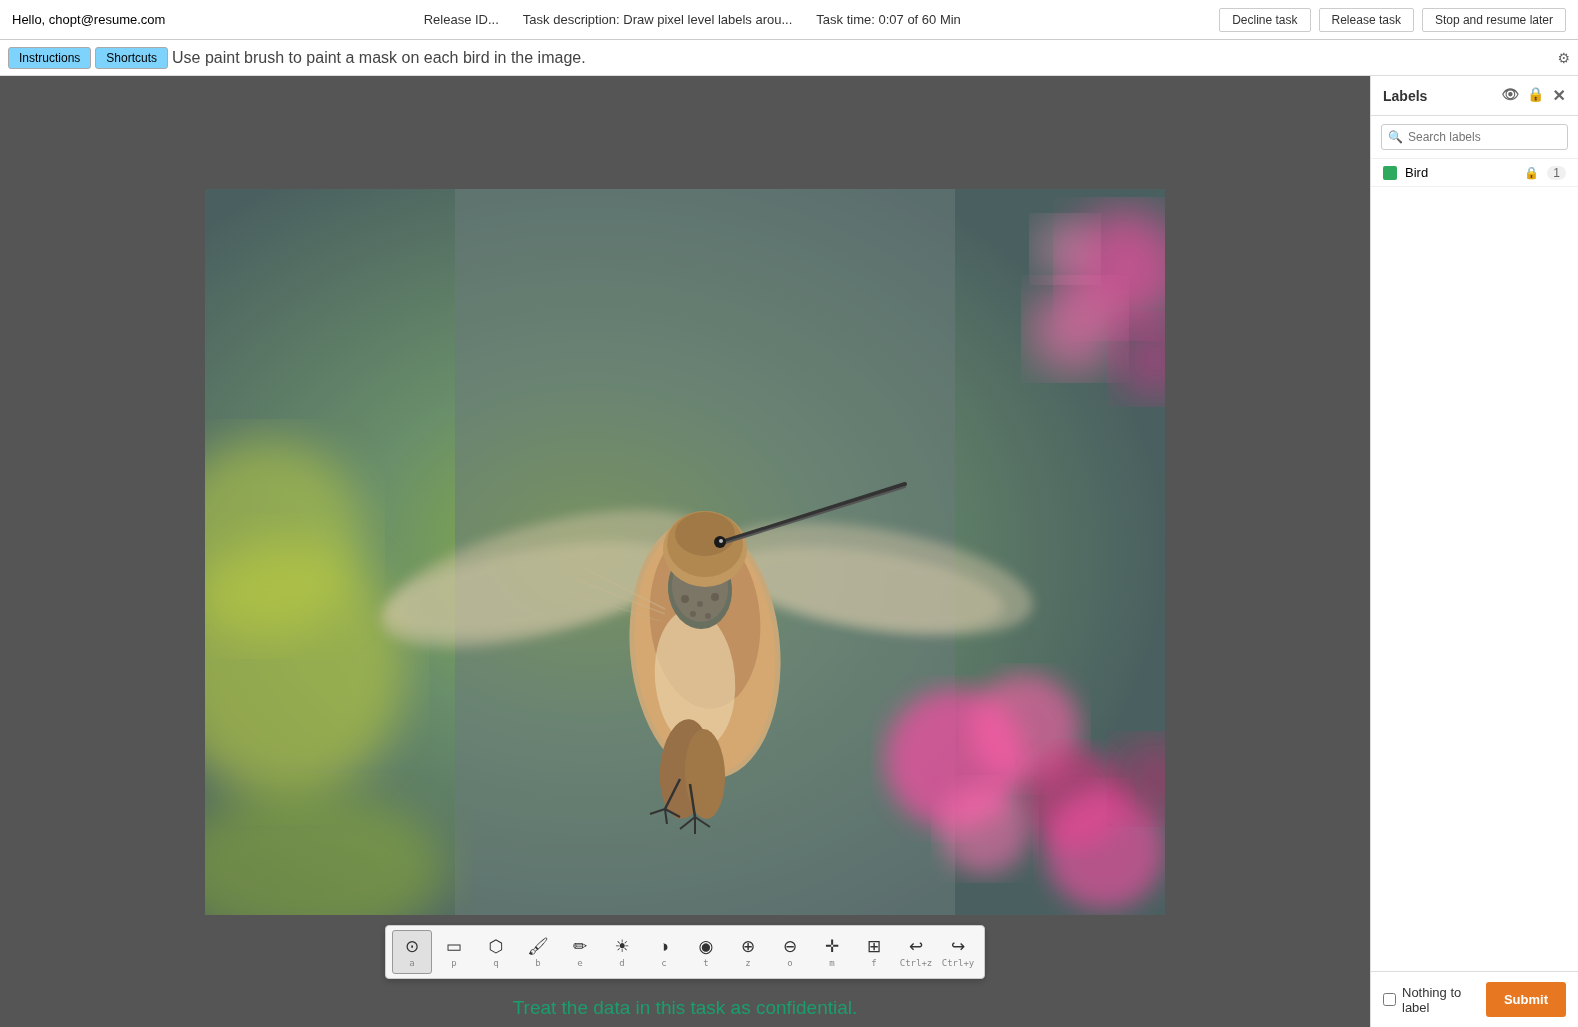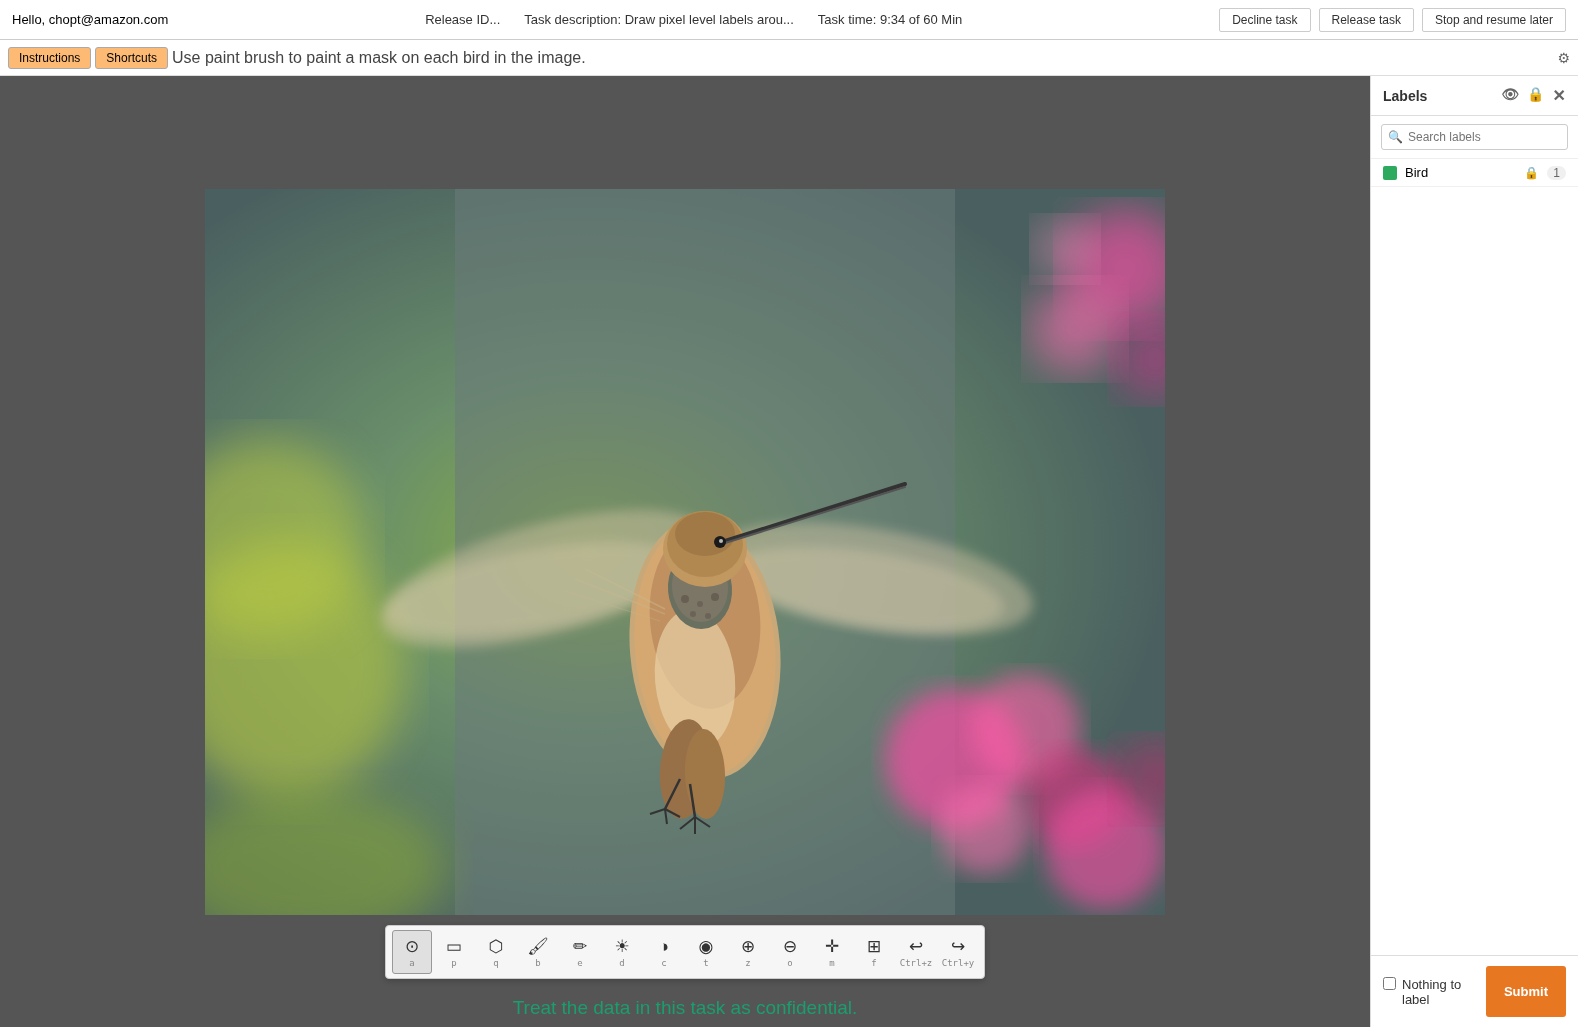--- a/index.html
+++ b/index.html
@@ -34,21 +34,21 @@
       display: flex;
       align-items: center;
       background: #fff;
       border-bottom: 1px solid #ddd;
       padding: 0 8px;
       height: 36px;
       gap: 4px;
     }
     .instr-btn {
       border: 1px solid #aaa;
-      background: #fdba74;
+      background: #7dd3fc;
       padding: 3px 10px;
       font-size: 12px;
       cursor: pointer;
       border-radius: 3px;
     }
     #instr-text {
       font-size: 16px;
       color: #444;
       margin-left: 0;
     }
@@ -197,30 +197,30 @@
     }
     .label-count {
       font-size: 12px;
       color: #666;
       background: #f0f0f0;
       border-radius: 10px;
       padding: 0 6px;
     }
     #nothing-to-label {
       display: flex;
-      align-items: flex-start;
+      align-items: center;
       gap: 6px;
       font-size: 13px;
       color: #333;
     }
     #submit-btn {
       background: #e87722;
       color: #fff;
       border: none;
-      padding: 18px 18px;
+      padding: 10px 18px;
       font-size: 13px;
       font-weight: bold;
       border-radius: 3px;
       cursor: pointer;
     }
 
     
     #canvas-bg {
       width: 960px;
       height: 726px;
@@ -232,26 +232,26 @@
     .scene-bg {
       position: absolute;
       inset: 0;
     }
   </style>
 </head>
 <body>
 
 <div id="top-bar">
   <div id="top-bar-left">
-    <span>Hello, chopt@amazon.com</span>
+    <span>Hello, chopt@resume.com</span>
   </div>
   <div id="top-bar-center">
     <span>Release ID...</span>
     <span>Task description: Draw pixel level labels arou...</span>
-    <span>Task time: 9:34 of 60 Min</span>
+    <span>Task time: 0:07 of 60 Min</span>
   </div>
   <div id="top-bar-right">
     <button class="top-btn">Decline task</button>
     <button class="top-btn">Release task</button>
     <button class="top-btn">Stop and resume later</button>
   </div>
 </div>
 
 <div id="instructions-bar">
   <button class="instr-btn">Instructions</button>

